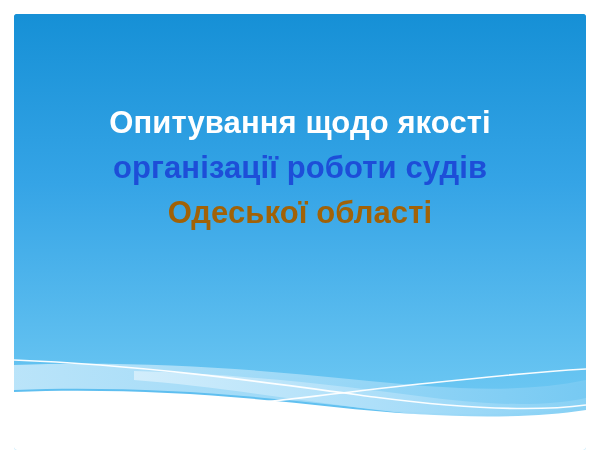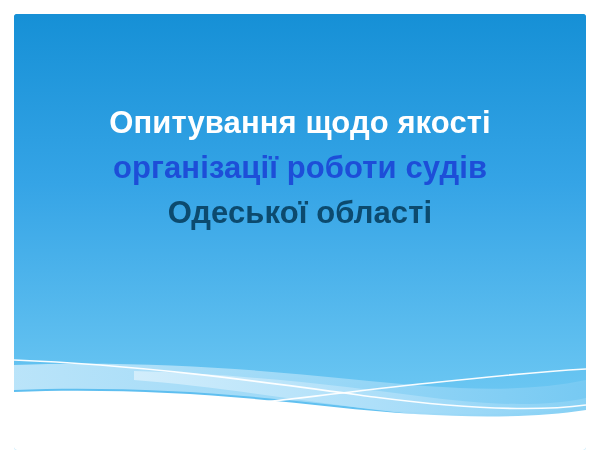--- a/index.html
+++ b/index.html
@@ -135,17 +135,17 @@
 
         <path fill="#ffffff" d="M0,378 C 112,374 215,381 320,393
                  C 422,404 505,406 572,396
                  V 436 H0 Z"></path>
       </g>
     </svg>
 
     <div id="title-block">
       <span class="title-line" style="color: rgb(255, 255, 255);">Опитування щодо якості</span>
       <span class="title-line" style="color: #1d4ed8;">організації роботи судів</span>
-      <span class="title-line" style="color: #0c4a6e;">Одеської області</span>
+      <span class="title-line" style="color: #a16207;">Одеської області</span>
     </div>
 
   </div>
 </div>
 
 </body></html>

